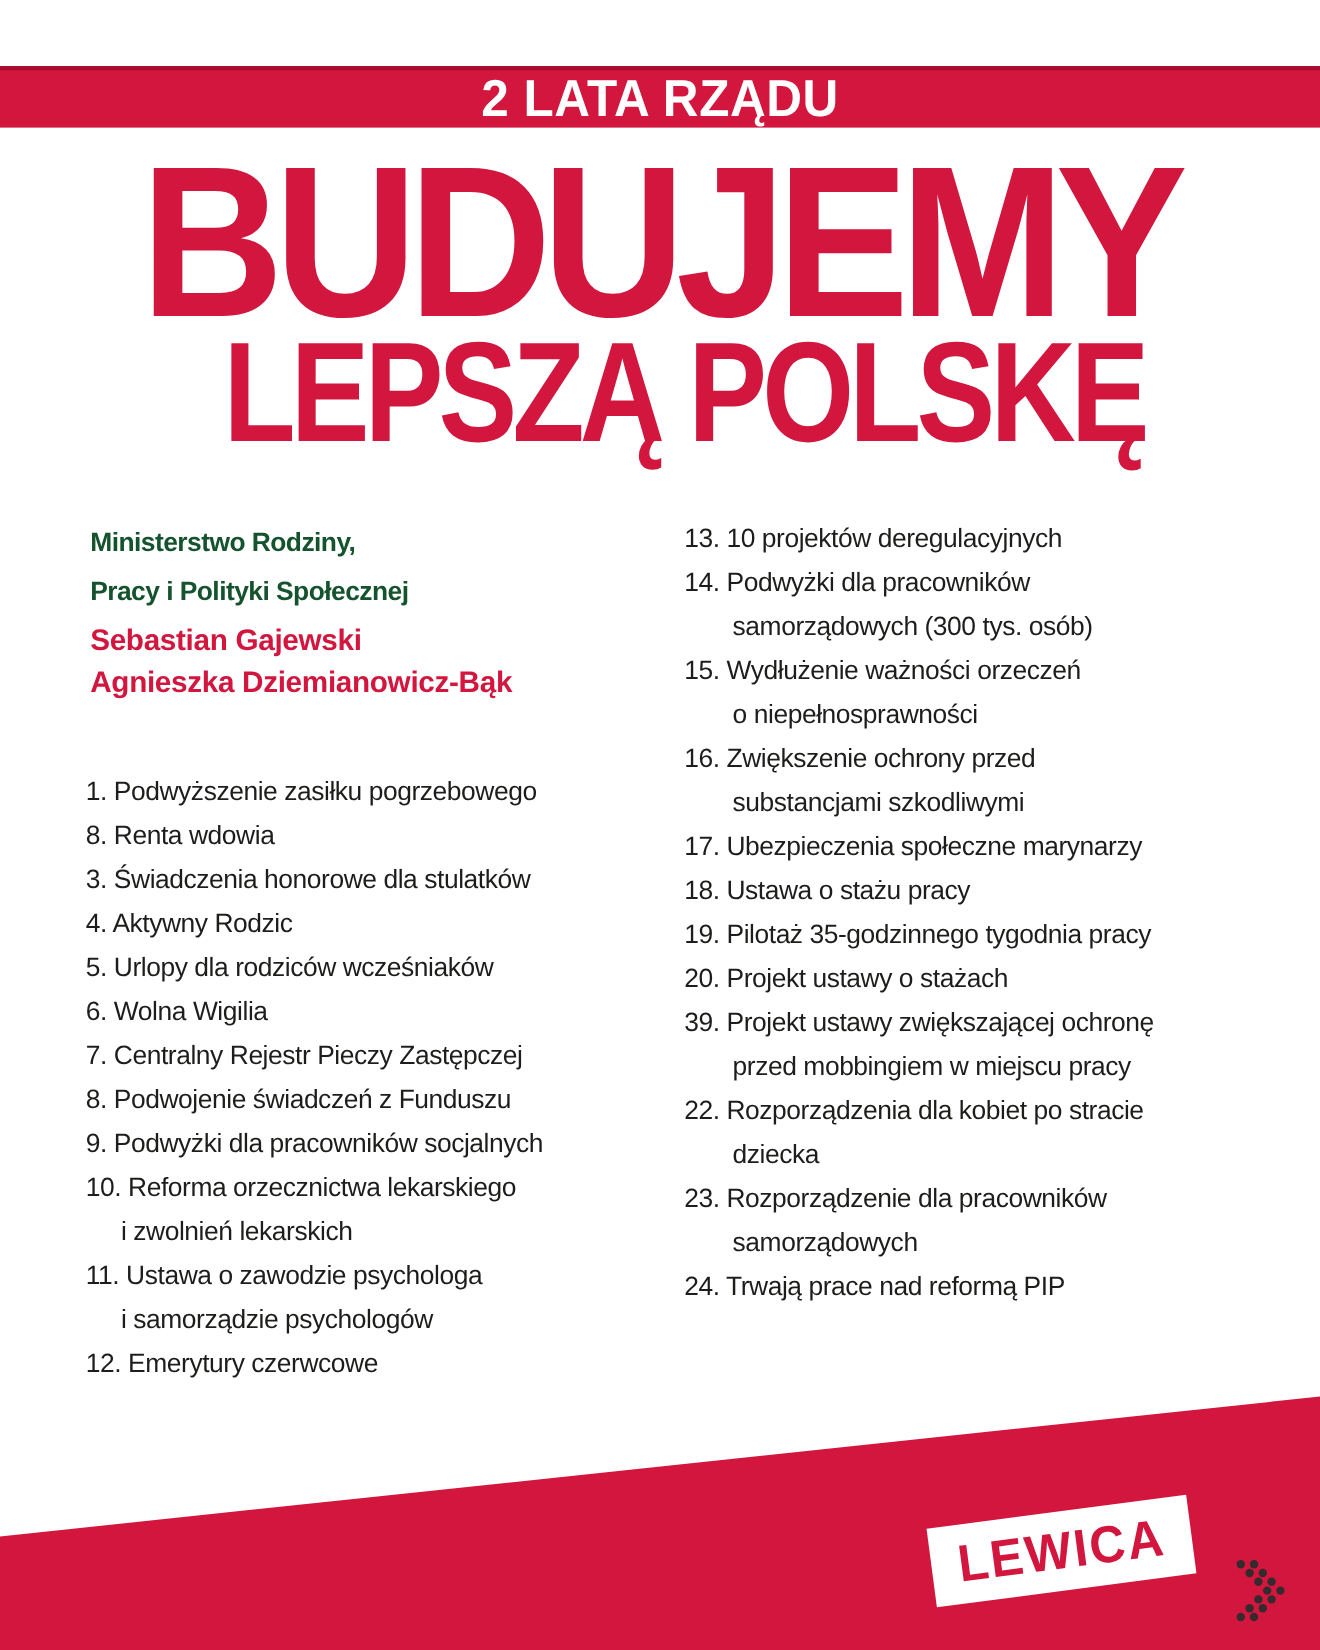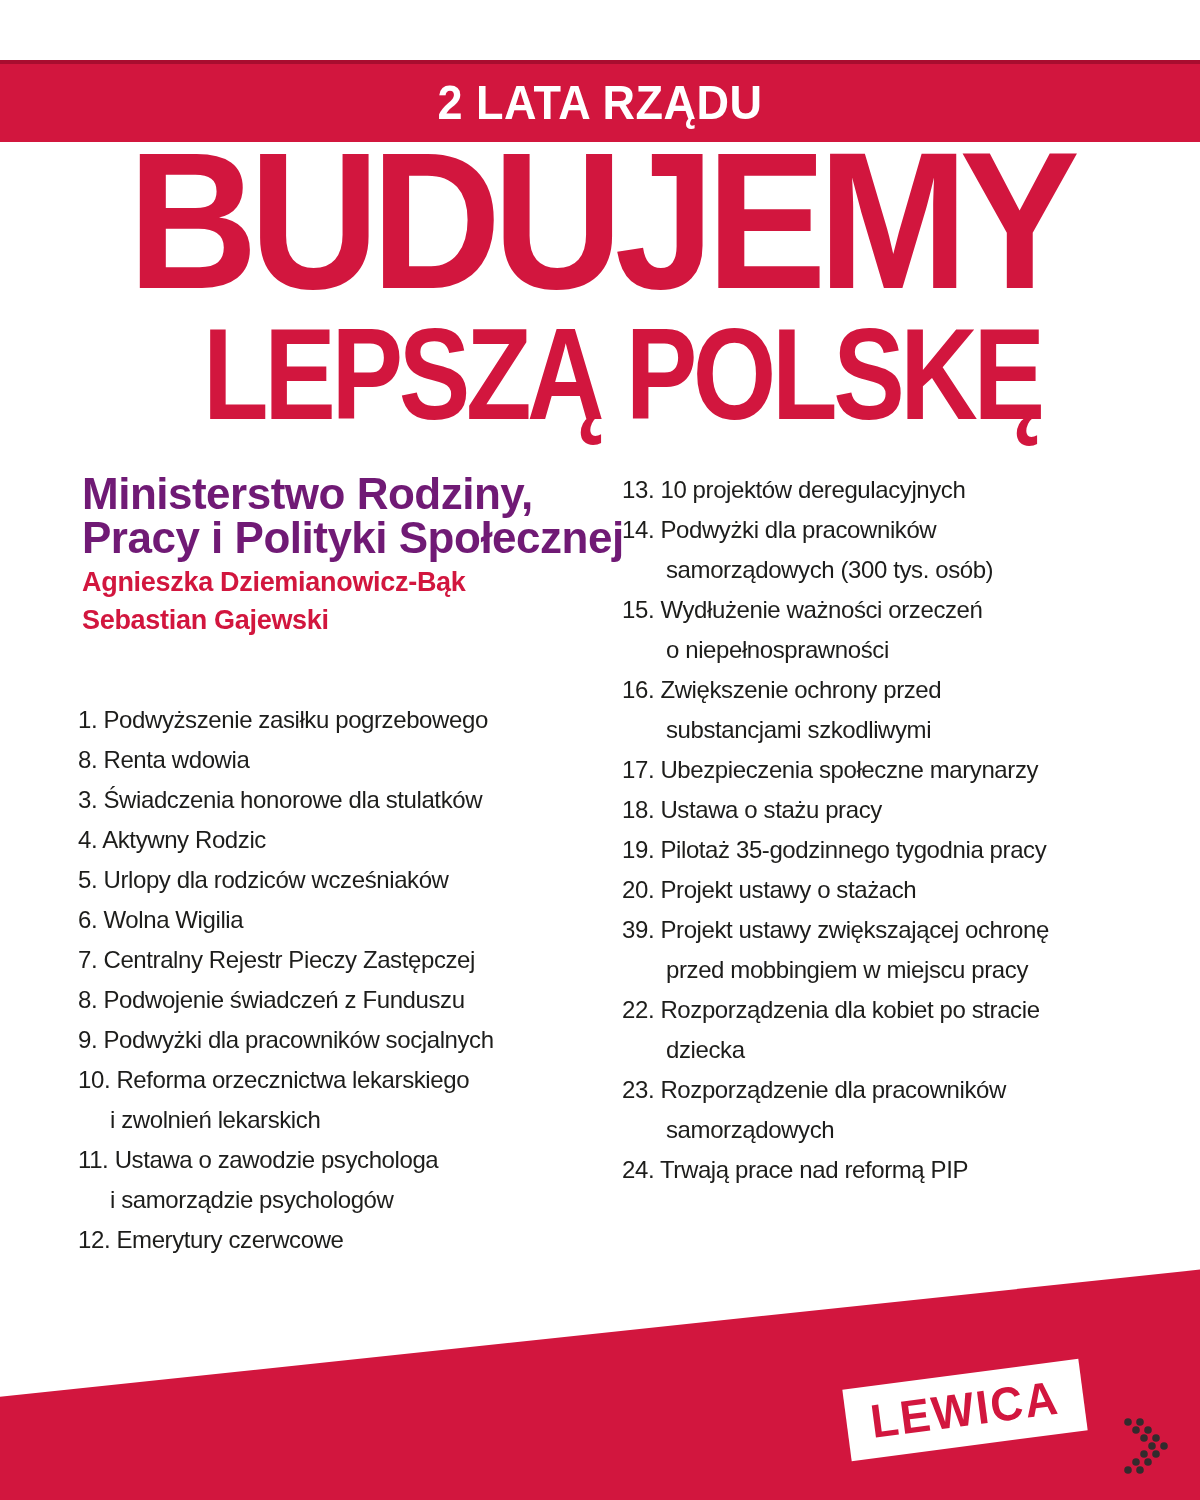--- a/index.html
+++ b/index.html
@@ -4,41 +4,41 @@
 <style>
   html,body{margin:0;padding:0;background:#e9e9e9;}
   .page{
     position:relative;width:1200px;height:1500px;margin:0 auto;
     background:#fff;overflow:hidden;
     font-family:"Liberation Sans","DejaVu Sans",sans-serif;
     --red:#D2163E;--darkred:#A80D2F;--ink:#1D1D1B;
   }
   
   .banner{
-    position:absolute;left:0;top:60px;width:100%;height:82px;
+    position:absolute;left:0;top:60px;width:100%;height:56px;
     background:var(--red);border-top:4px solid var(--darkred);
     box-sizing:border-box;display:flex;align-items:center;justify-content:center;
   }
   .banner-text{
     color:#fff;font-weight:bold;font-size:45px;letter-spacing:0.5px;
     transform:scaleY(1.05);white-space:nowrap;
   }
   
   .t-wrap{position:absolute;left:0;right:0;display:flex;align-items:center;justify-content:center;}
   .t1-wrap{top:134px;height:172px;}
-  .t2-wrap{top:306px;height:136px;padding-left:44px;}
+  .t2-wrap{top:288px;height:136px;padding-left:44px;}
   .t1,.t2{
     color:var(--red);font-weight:bold;line-height:1;white-space:nowrap;
   }
   .t1{font-size:188px;letter-spacing:-9px;transform:scaleX(0.96) scaleY(1.04);}
   .t2{font-size:122px;letter-spacing:-5px;transform:scaleX(0.88) scaleY(1.06);}
   
   .ministry{
     position:absolute;left:82px;top:472px;
-    color:#701a75;font-weight:bold;font-size:44px;line-height:44px;letter-spacing:-0.5px;
+    color:#14532d;font-weight:bold;font-size:24px;line-height:44px;letter-spacing:-0.5px;
   }
   .ministers{
     position:absolute;left:82px;top:563px;
     color:var(--red);font-weight:bold;font-size:27px;line-height:38px;letter-spacing:-0.3px;
   }
   
   .list{position:absolute;color:var(--ink);font-size:24px;line-height:40px;letter-spacing:-0.4px;}
   .list-left{left:78px;top:700px;width:545px;}
   .list-right{left:622px;top:470px;width:565px;}
   .list .line{white-space:nowrap;}
@@ -78,22 +78,22 @@
   <div class="t-wrap t2-wrap">
     <span class="t2">LEPSZĄ POLSKĘ</span>
   </div>
 
   <div class="ministry">
     <div>Ministerstwo Rodziny,</div>
     <div>Pracy i Polityki Społecznej</div>
   </div>
 
   <div class="ministers">
+    <div>Sebastian Gajewski</div>
     <div>Agnieszka Dziemianowicz-Bąk</div>
-    <div>Sebastian Gajewski</div>
   </div>
 
   <div class="list list-left" id="list-left">
       <div class="line">1. Podwyższenie zasiłku pogrzebowego</div>
       <div class="line">8. Renta wdowia</div>
       <div class="line">3. Świadczenia honorowe dla stulatków</div>
       <div class="line">4. Aktywny Rodzic</div>
       <div class="line">5. Urlopy dla rodziców wcześniaków</div>
       <div class="line">6. Wolna Wigilia</div>
       <div class="line">7. Centralny Rejestr Pieczy Zastępczej</div>

